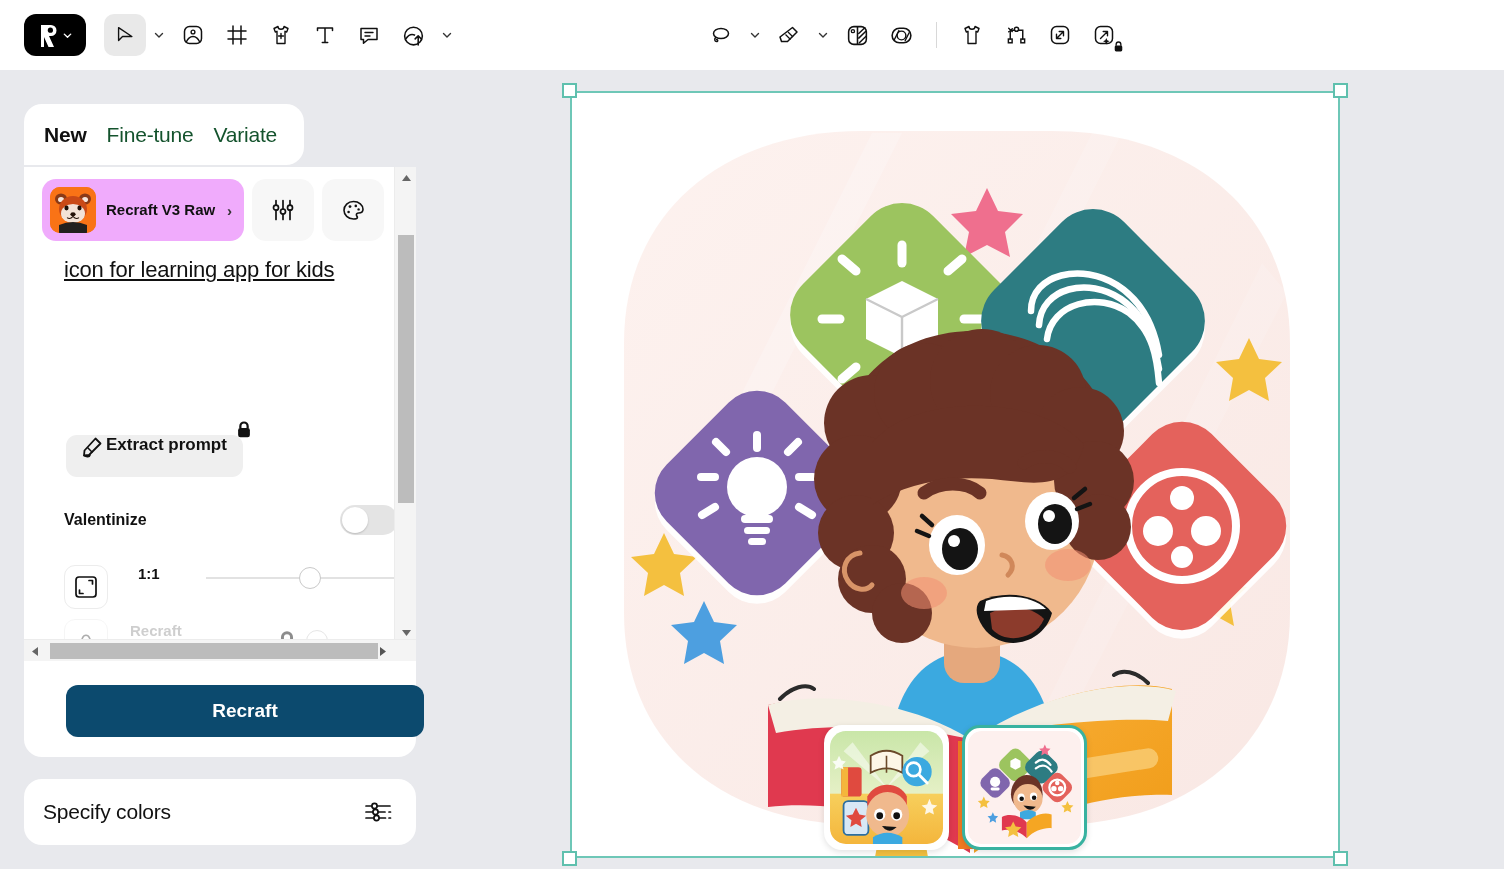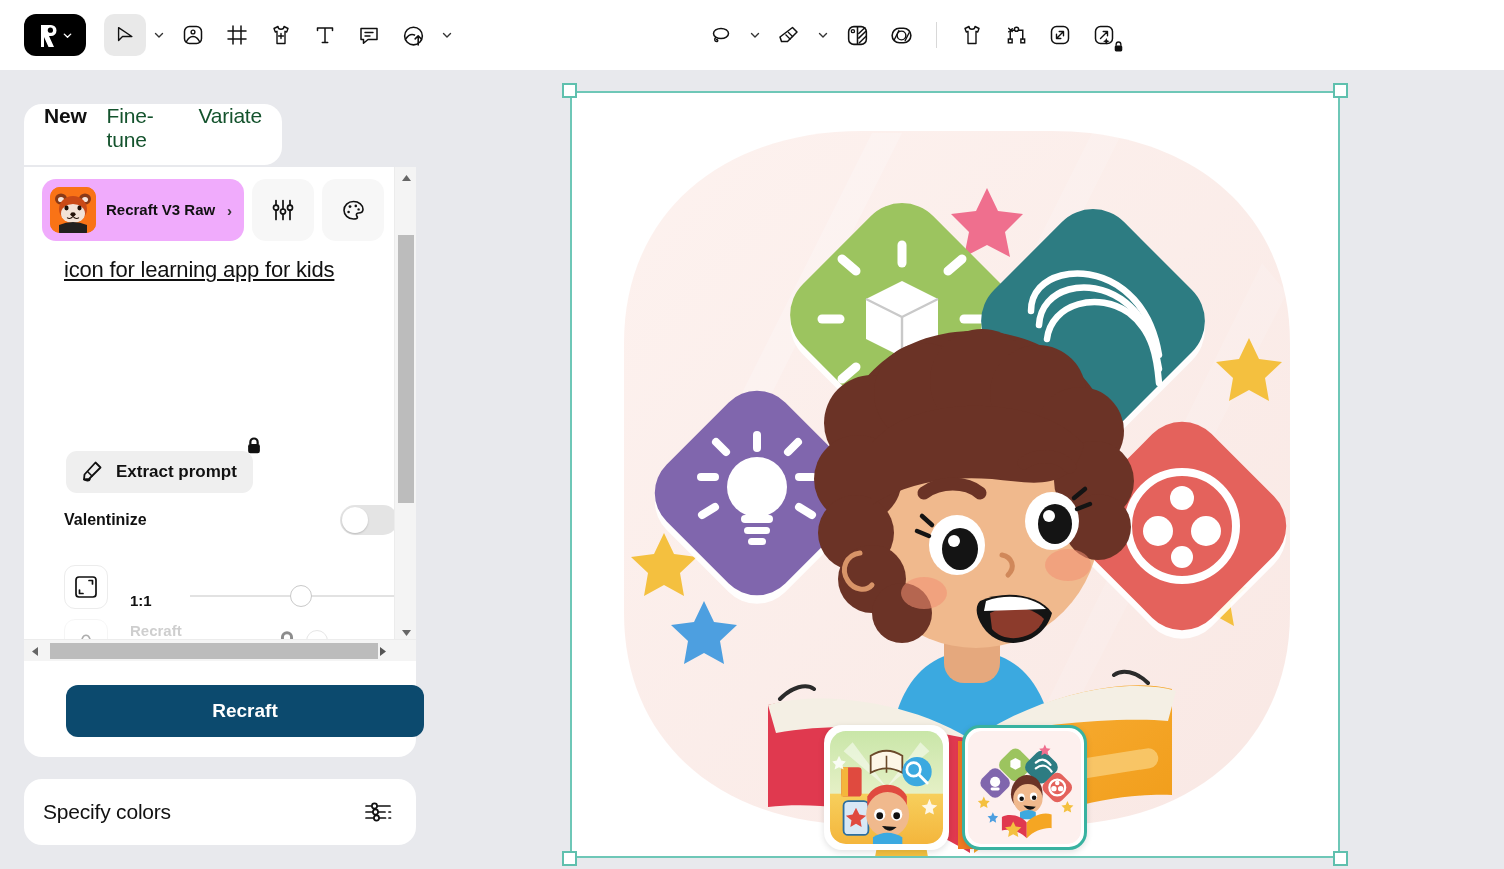--- a/index.html
+++ b/index.html
@@ -40,23 +40,23 @@
   }
   .tb-sep { width: 1px; height: 26px; background: #d8d8d8; margin: 0 12px; }
   .tb-gap { width: 14px; }
   .lock-badge {
     position: absolute; right: 2px; bottom: 4px; width: 9px; height: 11px;
   }
 
   
   .panel-tabs {
     position: absolute; left: 24px; top: 104px;
-    width: 258px; height: 61px;
+    width: 280px; height: 61px;
     background: #fff; border-radius: 18px 18px 18px 0;
-    display: flex; padding: 0 20px; gap: 20px;
+    display: flex; align-items: center; padding: 0 20px; gap: 20px;
     z-index: 5;
   }
   .tab {
     font-size: 21px; color: #14532d; cursor: pointer; letter-spacing: -0.2px;
   }
   .tab.active { color: #111; font-weight: 600; }
 
   .panel-main {
     position: absolute; left: 24px; top: 167px;
     width: 392px; height: 590px;
@@ -99,44 +99,43 @@
   .prompt-text {
     position: absolute; left: 40px; top: 86px; width: 330px;
     font-size: 22px; line-height: 1.52; color: #111; letter-spacing: -0.2px;
     white-space: pre-wrap;
     text-decoration: underline;
   }
 
   .extract-btn {
     position: absolute; left: 42px; top: 268px;
     height: 42px; background: #efefef; border-radius: 11px;
-    display: flex; align-items: center; gap: 10px; padding: 0 16px 0 12px;
+    display: flex; gap: 0; padding: 0 16px 0 12px;
     cursor: pointer;
-    margin-top: 16px;
   }
   .extract-label { font-size: 17px; font-weight: 700; color: #111; }
   .lock-sm { position: absolute; }
 
   .row-valentinize {
     position: absolute; left: 40px; top: 338px; width: 334px;
     display: flex; align-items: center; justify-content: space-between;
   }
   .row-label { font-size: 16px; font-weight: 700; color: #111; }
   .toggle {
     width: 58px; height: 30px; border-radius: 15px; background: #e4e4e4;
     position: relative; cursor: pointer;
   }
   .toggle .knob {
     position: absolute; left: 2px; top: 2px; width: 26px; height: 26px;
     border-radius: 13px; background: #fff; box-shadow: 0 1px 2px rgba(0,0,0,.18);
   }
 
   .row-ratio {
     position: absolute; left: 40px; top: 398px; width: 348px;
-    display: flex; align-items: flex-end;
+    display: flex; align-items: flex-start; gap: 8px;
   }
   .icon-box {
     width: 44px; height: 44px; border-radius: 11px; background: #fff;
     border: 1px solid #ececec;
     display: flex; align-items: center; justify-content: center; cursor: pointer;
     flex: none;
   }
   .ratio-label { font-size: 15px; font-weight: 700; color: #111; margin-left: 22px; width: 50px;}
   .slider { position: relative; flex: 1; height: 26px; margin-left: 10px; }
   .slider .track {

